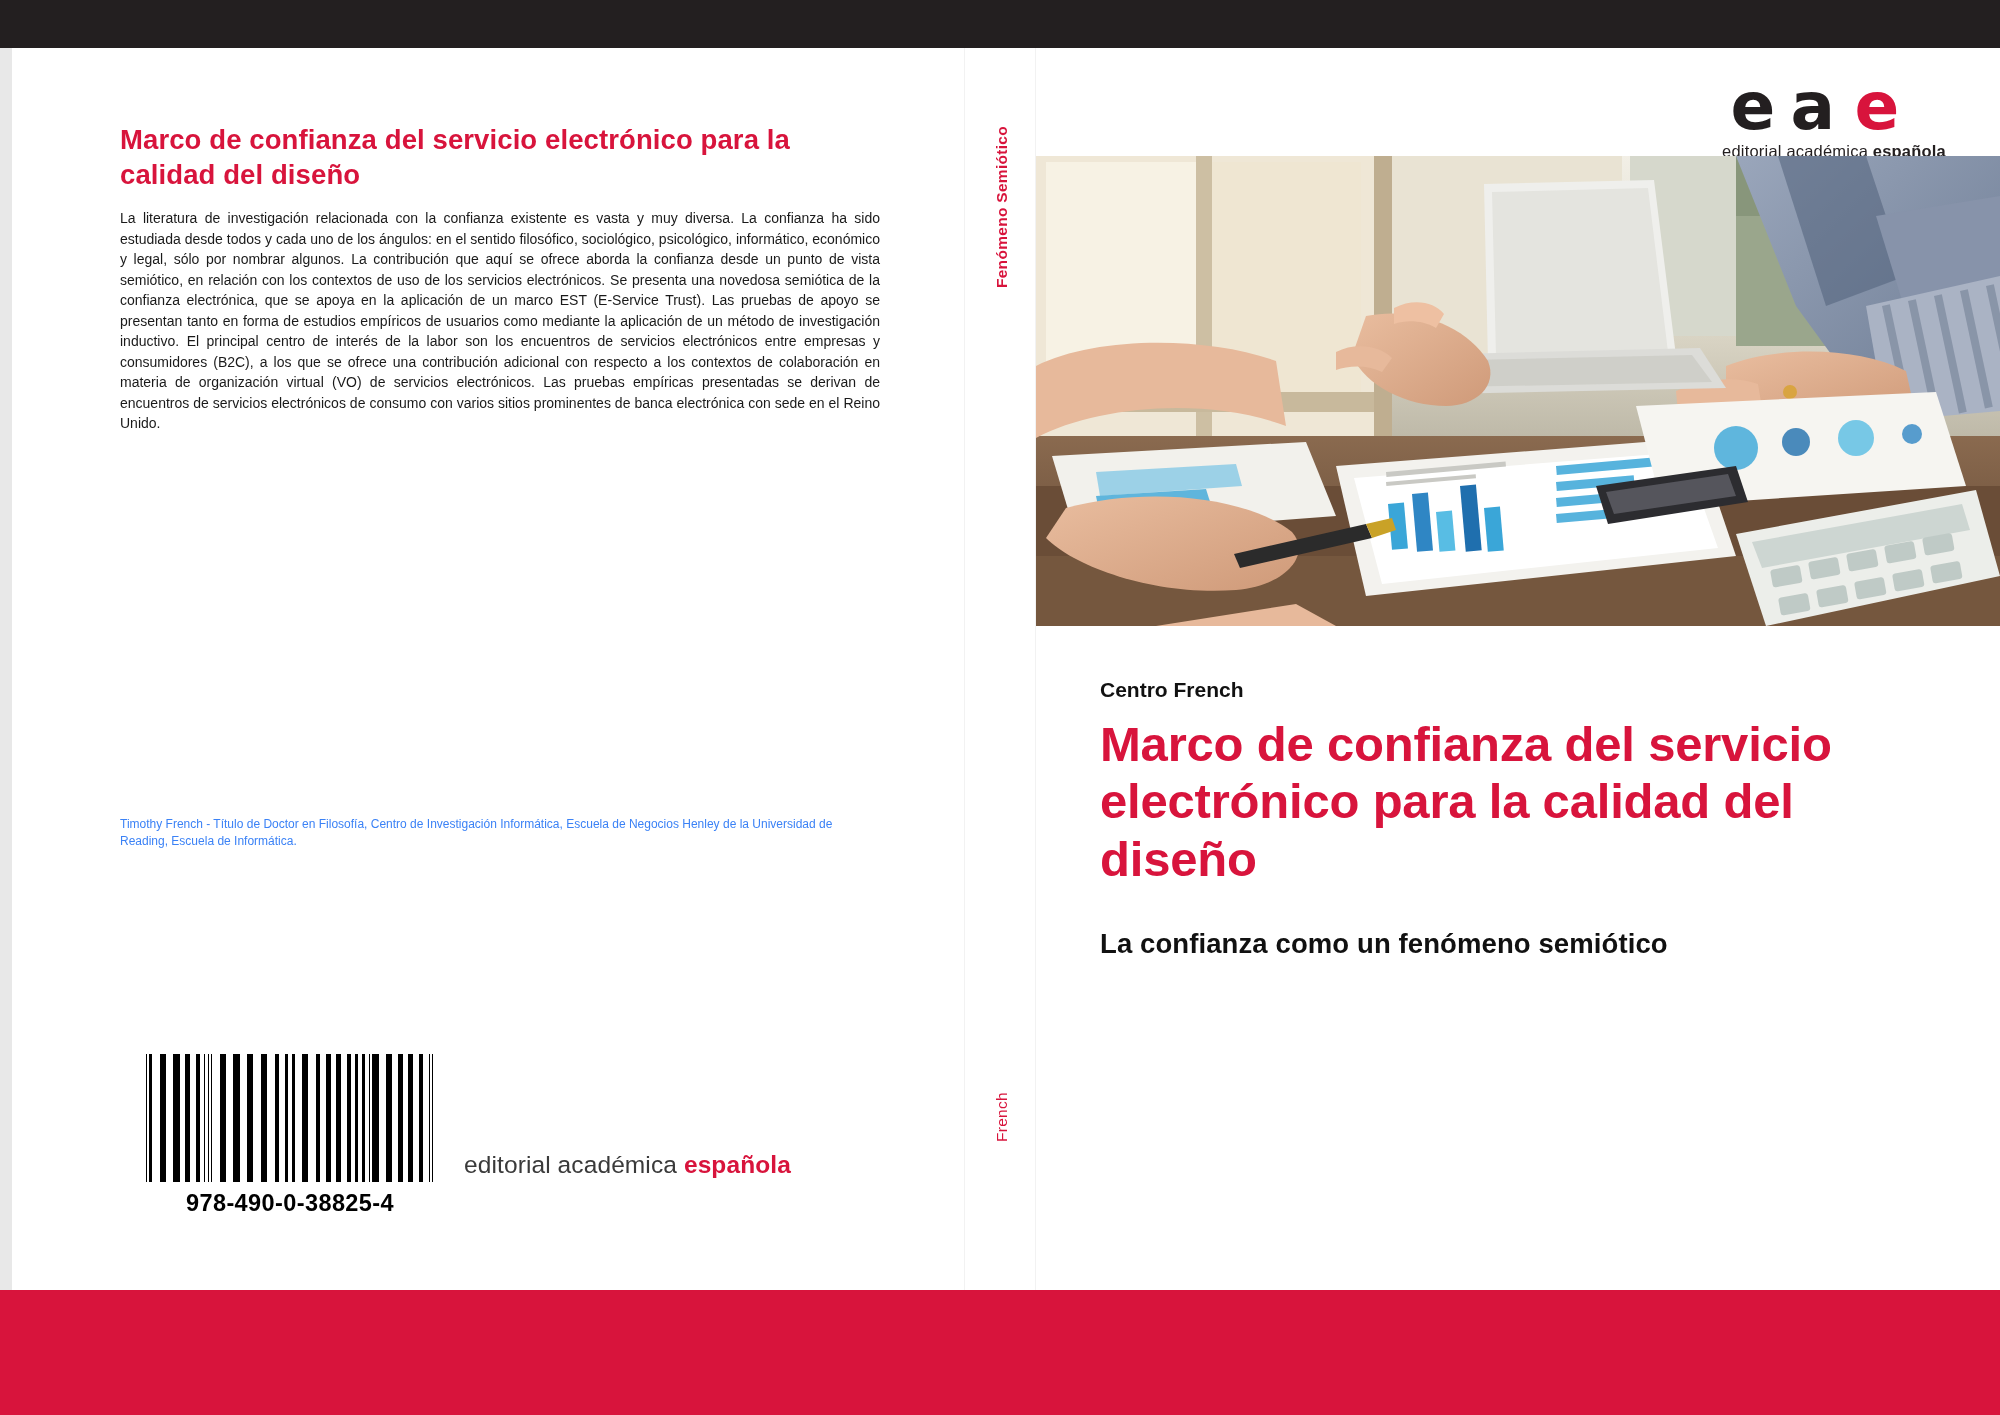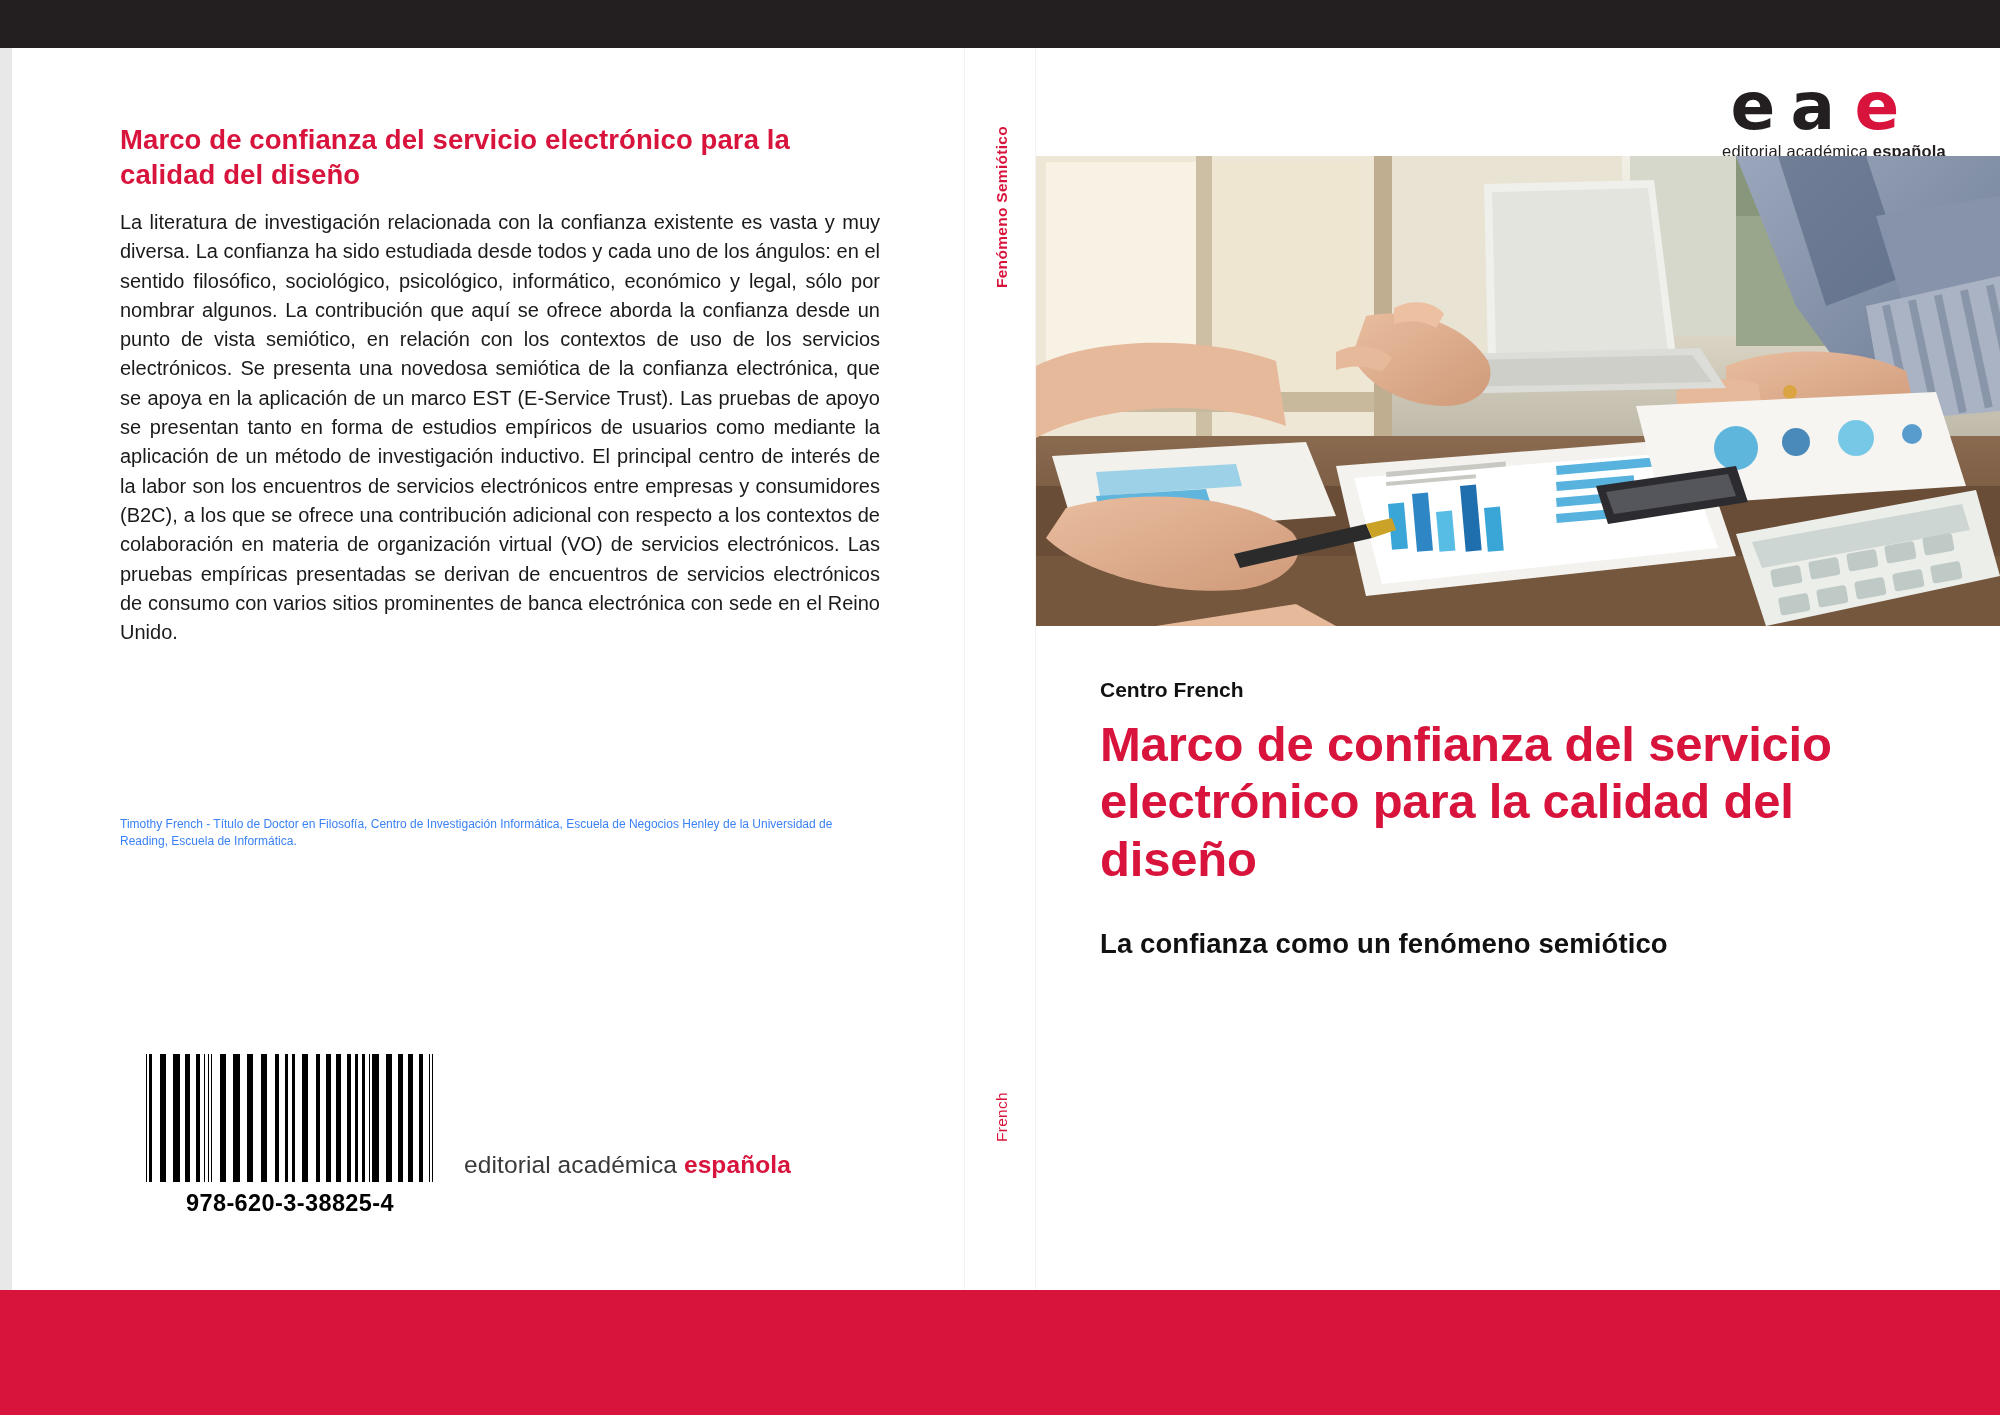--- a/index.html
+++ b/index.html
@@ -60,21 +60,21 @@
     font-size: 27.5px;
     font-weight: bold;
     line-height: 1.28;
     letter-spacing: .1px;
   }
   .back-abstract {
     position: absolute;
     left: 108px;
     top: 160px;
     width: 760px;
-    font-size: 20px;
+    font-size: 14px;
     line-height: 1.465;
     color: #1a1a1a;
     text-align: justify;
     text-justify: inter-word;
   }
   .back-author {
     position: absolute;
     left: 108px;
     top: 768px;
     width: 760px;
@@ -303,21 +303,21 @@
           <i style="left: 222.857px; width: 1.11429px;"></i>
           <i style="left: 226.286px; width: 6.25714px;"></i>
           <i style="left: 240px; width: 6.25714px;"></i>
           <i style="left: 252px; width: 4.54286px;"></i>
           <i style="left: 262.286px; width: 4.54286px;"></i>
           <i style="left: 272.571px; width: 4.54286px;"></i>
           <i style="left: 282.857px; width: 1.11429px;"></i>
           <i style="left: 286.286px; width: 1.11429px;"></i>
         </div>
     </div>
-    <div class="isbn">978-620-3-38825-4</div>
+    <div class="isbn">978-490-0-38825-4</div>
 
     <div class="publisher-back"><span>editorial académica </span><b>española</b></div>
   </div>
 
   <div class="spine">
     <div class="spine-line-left"></div>
     <div class="spine-line-right"></div>
     <div class="spine-top-text">Fenómeno Semiótico</div>
     <div class="spine-bottom-text">French</div>
   </div>

